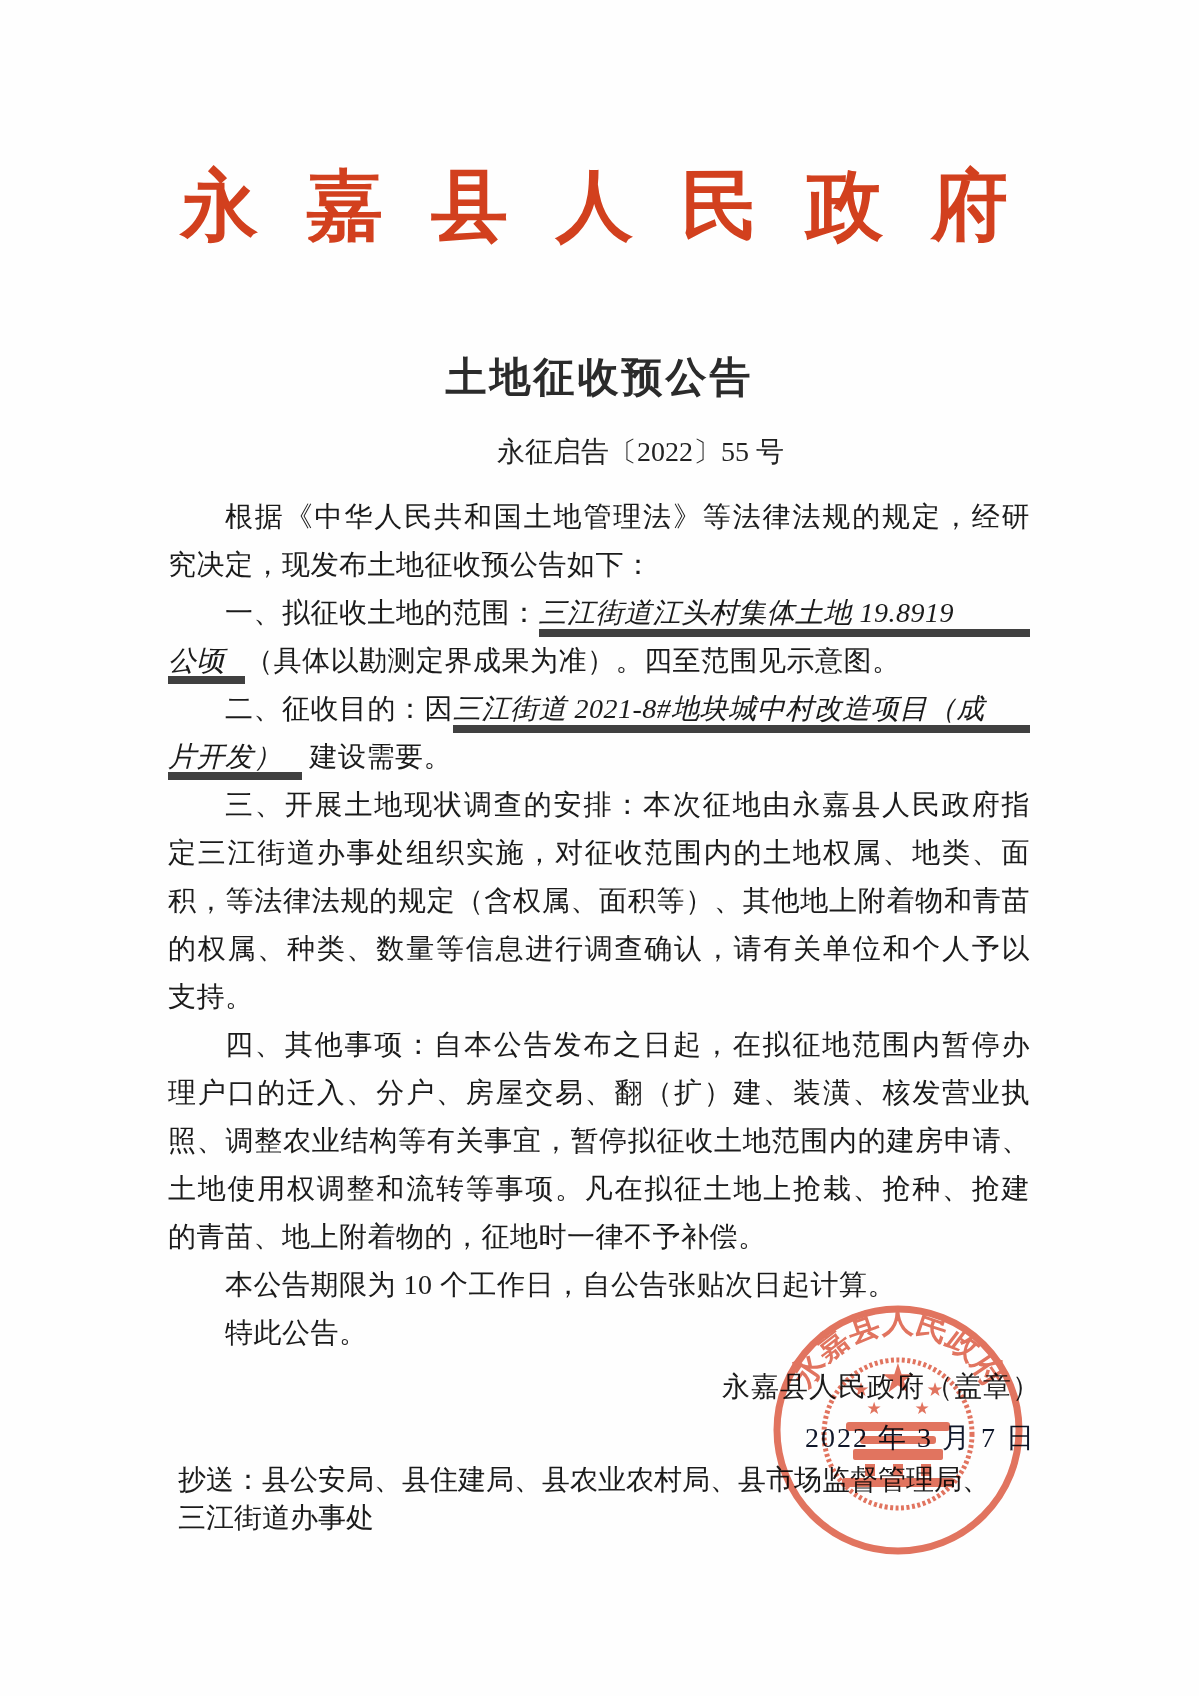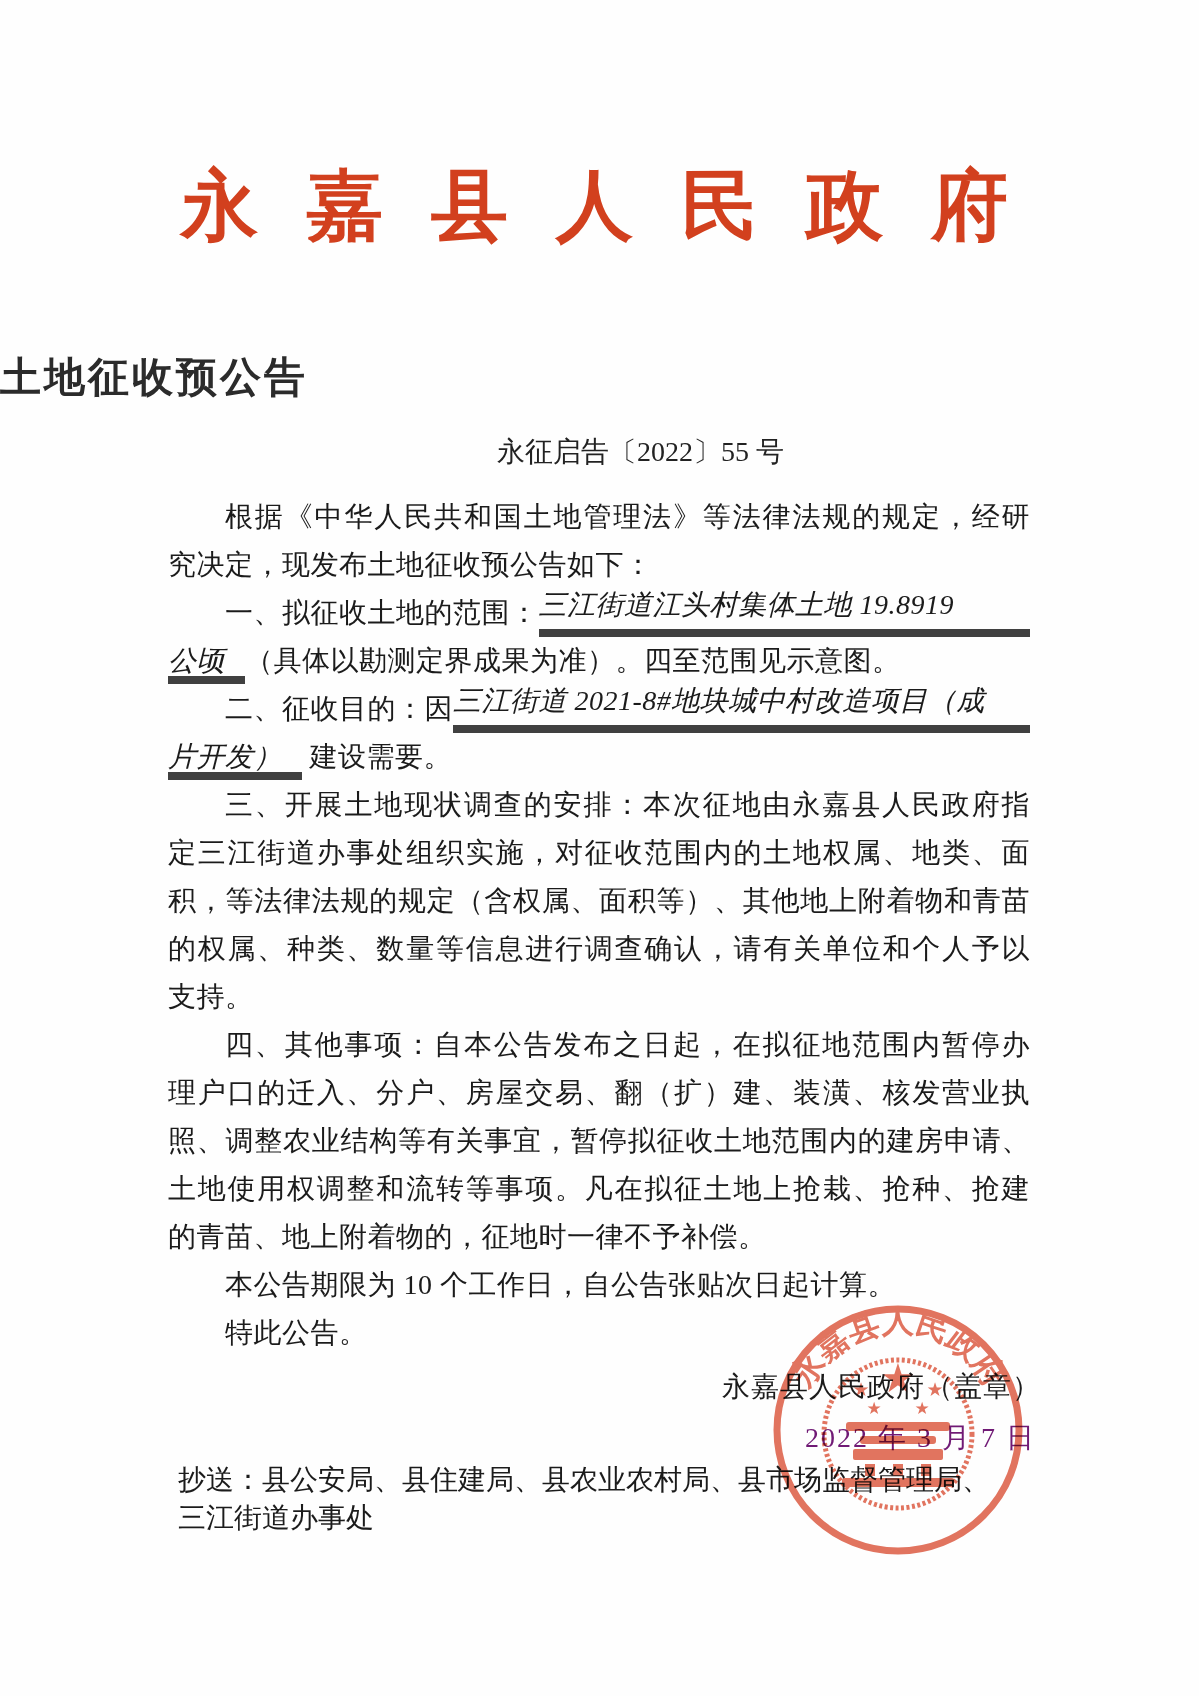--- a/index.html
+++ b/index.html
@@ -8,47 +8,47 @@
     background:#fefefe;overflow:hidden;
     font-family:"Liberation Serif","DejaVu Serif",serif;
     color:#1c1c1c;
   }
   .header-title{
     position:absolute;left:181px;top:166px;height:80px;line-height:80px;
     font-size:77px;font-weight:bold;letter-spacing:48px;white-space:nowrap;
     color:#d2401e;
   }
   .doc-title{
-    position:absolute;left:0;top:350px;width:100%;
+    position:absolute;left:0;top:350px;width:100%;text-align:center;
     font-size:41px;font-weight:bold;letter-spacing:3px;color:#2b2b2b;
     font-family:"Liberation Sans","DejaVu Sans",sans-serif;
   }
   .doc-number{
     position:absolute;left:0;top:433px;width:100%;text-align:center;
     font-size:28px;color:#222;padding-left:41px;
   }
   .body-lines{
     position:absolute;left:168px;top:493px;width:862px;
     font-size:28px;letter-spacing:0.5px;color:#1b1b1b;
   }
   .line{height:48px;line-height:48px;overflow:hidden;}
   .line.indent{text-indent:57px;}
   .line.fill{text-align:justify;text-align-last:justify;}
-  .line.flexline{display:flex;text-indent:0;align-items:flex-end;}
+  .line.flexline{display:flex;text-indent:0;}
   .line.flexline .lead{white-space:nowrap;text-indent:57px;}
   .seg.u{border-bottom:8px solid #404040;font-style:italic;}
   .seg.u.pad{padding-right:20px;}
   .line.flexline .seg.grow{flex:1;white-space:nowrap;}
   .sig-issuer{
     position:absolute;right:158px;top:1368px;font-size:28px;
     letter-spacing:1px;color:#1b1b1b;
   }
   .sig-date{
     position:absolute;right:163px;top:1419px;font-size:28px;
-    letter-spacing:2px;color:#701a75;
+    letter-spacing:2px;color:#0f172a;
   }
   .cc-line1{position:absolute;left:178px;top:1461px;font-size:28px;color:#1b1b1b;}
   .cc-line2{position:absolute;left:178px;top:1499px;font-size:28px;color:#1b1b1b;}
   .seal{
     position:absolute;left:768px;top:1300px;width:260px;height:260px;
     opacity:0.85;mix-blend-mode:multiply;filter:blur(0.5px);
     pointer-events:none;
   }
 </style>
 </head>

